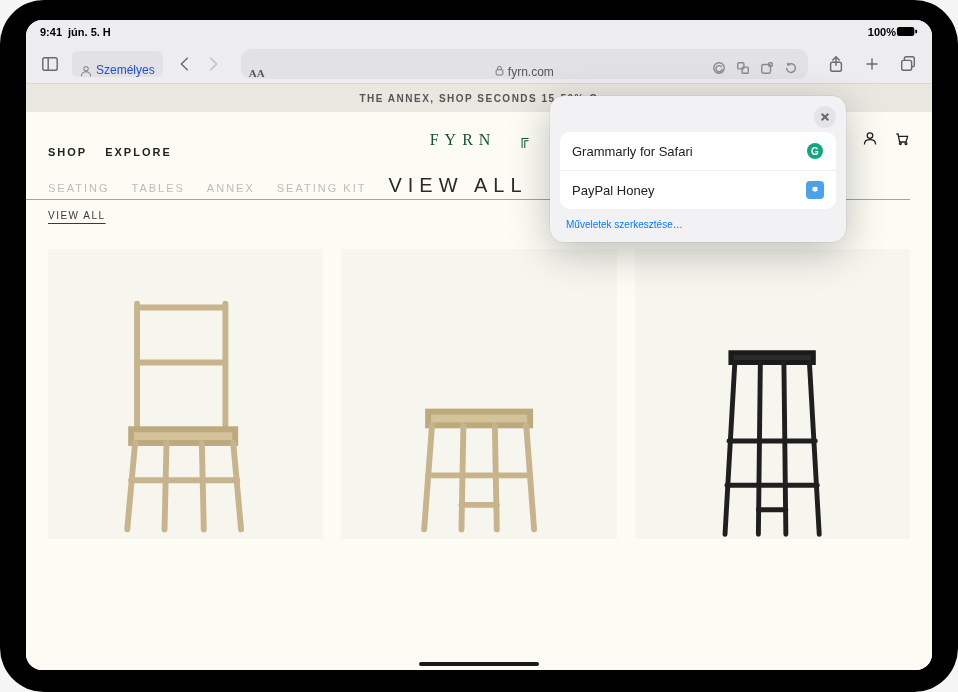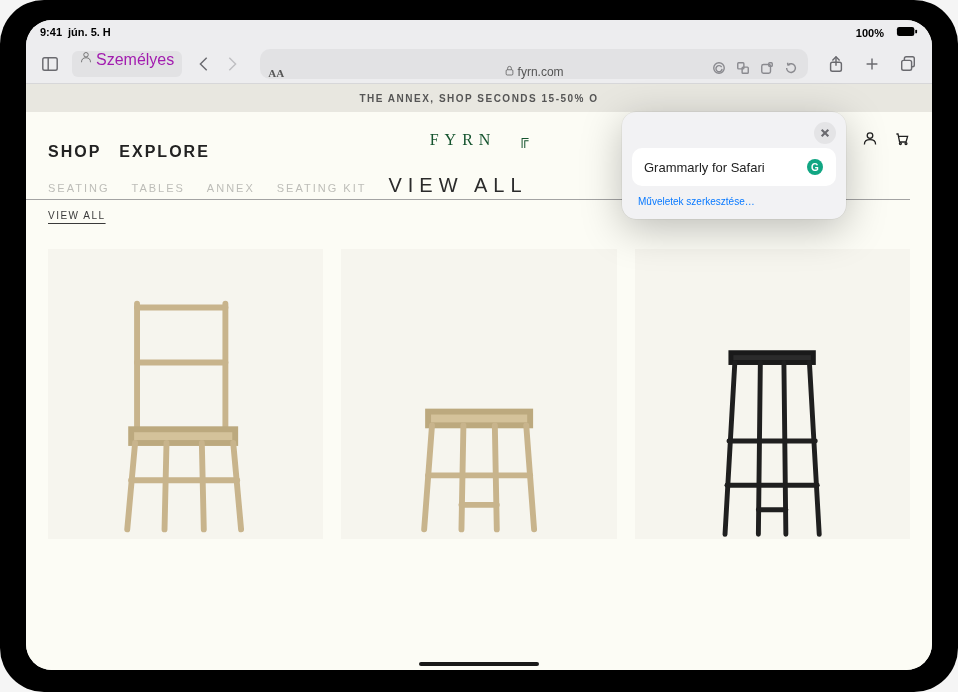--- a/index.html
+++ b/index.html
@@ -16,37 +16,37 @@
   height: 692px;
   background: #000;
   border-radius: 44px;
   padding: 20px 26px 22px 26px;
   position: relative;
 }
 .screen {
   width: 100%;
   height: 100%;
   background: #f8f8f6;
-  border-radius: 26px;
+  border-radius: 16px;
   overflow: hidden;
   position: relative;
 }
 .status-bar {
   height: 24px;
   display: flex;
   justify-content: space-between;
   align-items: center;
   padding: 0 14px;
   font-size: 11px;
   font-weight: 600;
   color: #000;
   background: #ededef;
 }
 .status-left { display:flex; gap:6px; align-items:center;}
-.status-right { display:flex; gap:12px; align-items:flex-end;}
+.status-right { display:flex; gap:0; align-items:center;}
 .safari-toolbar {
   height: 40px;
   background: #ededef;
   display: flex;
   align-items: center;
   padding: 0 10px;
   gap: 8px;
   border-bottom: 1px solid #d7d7d9;
 }
 .tb-icon {
@@ -54,28 +54,28 @@
   height: 28px;
   display:flex;
   align-items:center;
   justify-content:center;
   color:#666;
   border-radius:6px;
 }
 .tb-icon svg { width:18px; height:18px; stroke:#6a6a6f; fill:none; stroke-width:1.6;}
 .profile-btn {
   display:flex;
-  align-items:flex-start;
+  align-items:flex-end;
   gap:4px;
   height:26px;
   padding:0 8px;
   background:#e2e2e4;
   border-radius:6px;
-  font-size:16px;
-  color:#a21caf;
+  font-size:12px;
+  color:#1d4ed8;
 }
 .nav-arrows { display:flex; gap:0;}
 .addr-bar {
   flex:1;
   height:30px;
   background:#e2e2e4;
   border-radius:10px;
   display:flex;
   align-items:flex-end;
   justify-content:center;
@@ -104,21 +104,21 @@
   color:#555;
   font-weight:600;
 }
 .site-header {
   height:56px;
   display:flex;
   align-items:center;
   padding: 0 22px;
   position:relative;
 }
-.site-nav-left { display:flex; gap:18px; font-size:16px; letter-spacing:2px; font-weight:600; color:#222;margin-top:24px;}
+.site-nav-left { display:flex; gap:18px; font-size:11px; letter-spacing:2px; font-weight:600; color:#222;margin-top:24px;}
 .site-logo {
   position:absolute;
   left:50%;
   transform:translateX(-50%);
   font-size:16px;
   letter-spacing:6px;
   font-weight:500;
   color:#14532d;
   display:flex;
   align-items:center;
@@ -183,23 +183,23 @@
   width:120px;
   height:4px;
   background:#000;
   border-radius:3px;
   opacity:.9;
 }
 
 
 .popover {
   position:absolute;
-  top:92px;
+  top:76px;
   right:86px;
-  width:224px;
+  width:296px;
   background:#f2f2f4;
   border-radius:14px;
   box-shadow: 0 10px 40px rgba(0,0,0,.25), 0 0 0 .5px rgba(0,0,0,.08);
   padding:10px;
   z-index:50;
 }
 .popover-close {
   position:absolute;
   top:10px;
   right:10px;
@@ -455,18 +455,28 @@
             <line x1="10" y1="2" x2="2" y2="10"></line>
           </svg>
       </div>
       <div class="popover-list">
         <div class="popover-row">
           <span>Grammarly for Safari</span>
           <span class="row-icon">
               <span class="grammarly-badge">G</span>
             </span>
         </div>
+        <div class="popover-row">
+          <span>PayPal Honey</span>
+          <span class="row-icon">
+              <span class="honey-badge">
+                <svg viewBox="0 0 12 12">
+                  <path d="M3 1 v10 M3 3 q3 -2 6 0 v4 q-3 2 -6 0"></path>
+                </svg>
+              </span>
+            </span>
+        </div>
       </div>
       <div class="popover-link">Műveletek szerkesztése…</div>
     </div>
 
   </div>
 </div>
 
 </body></html>

